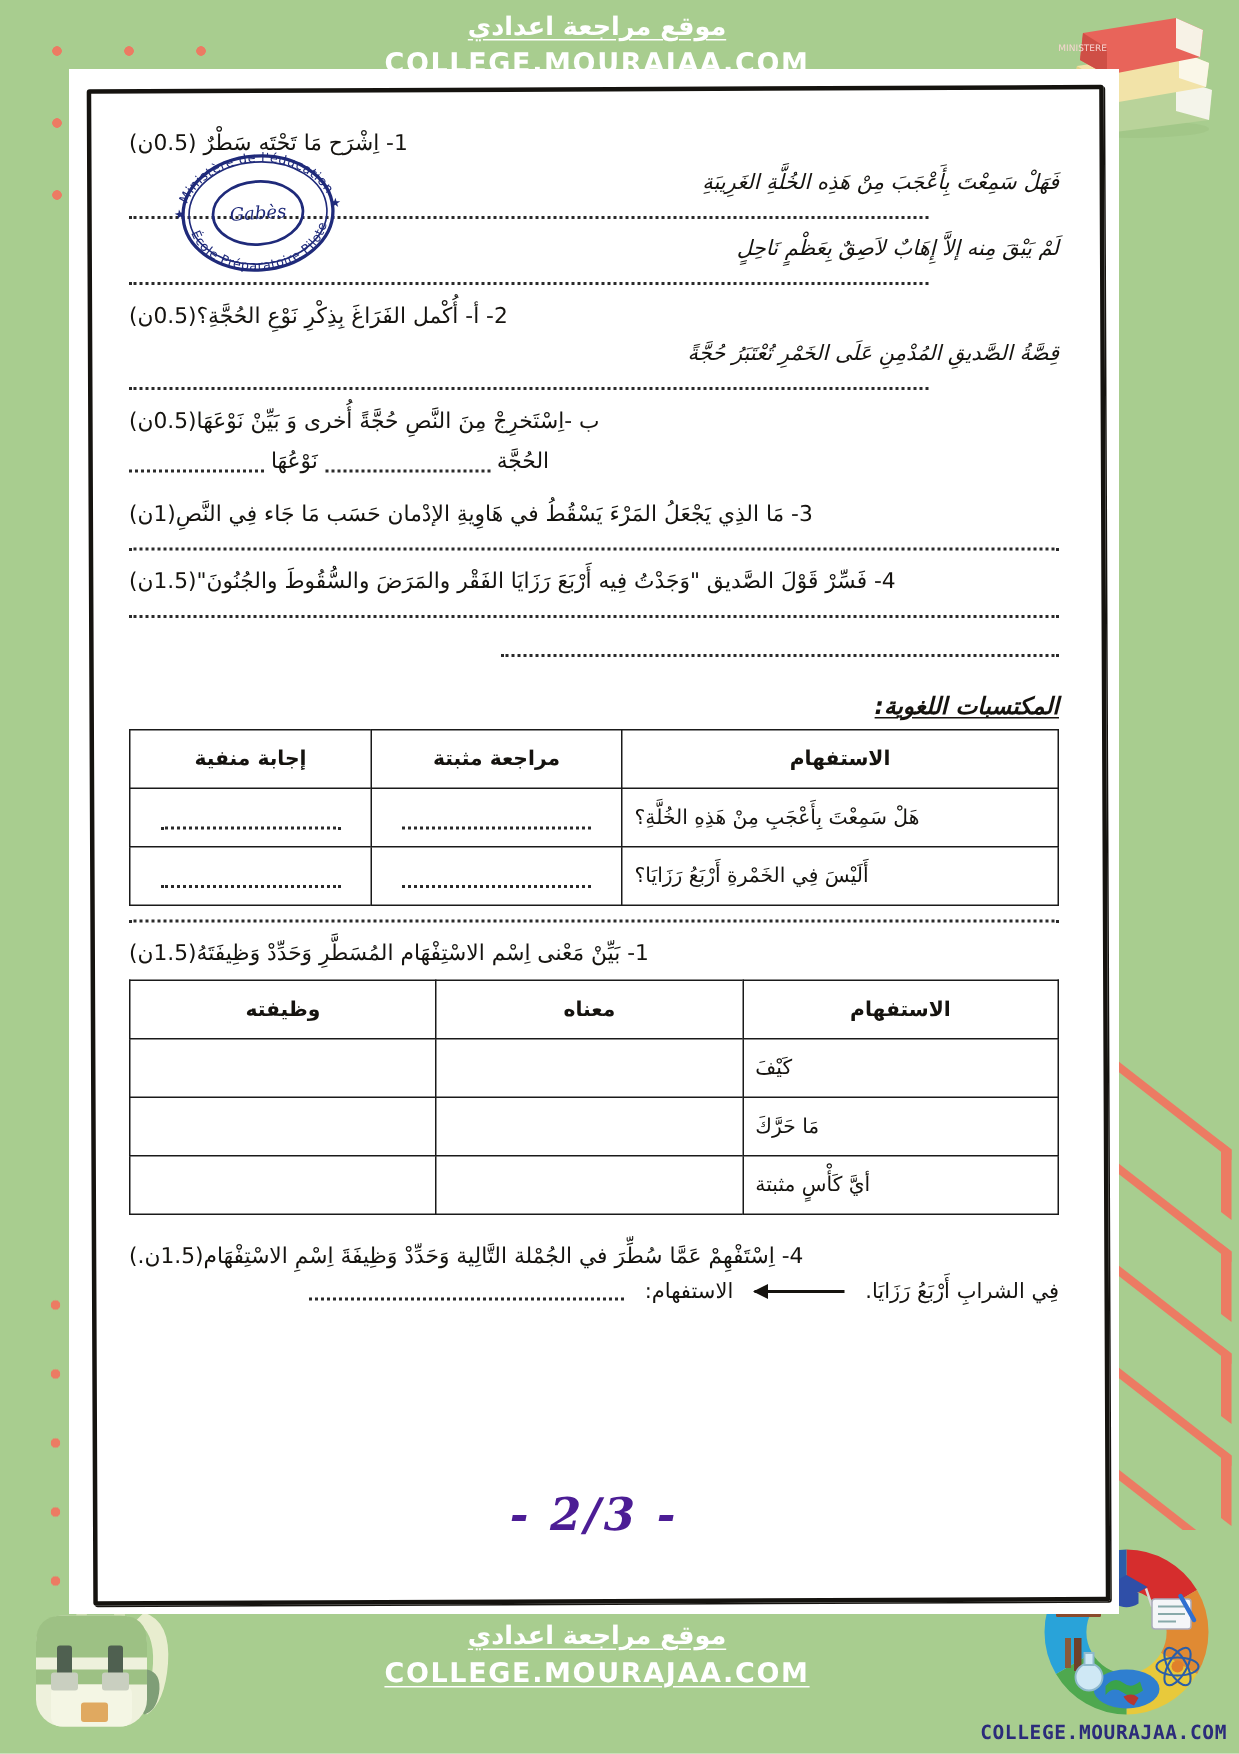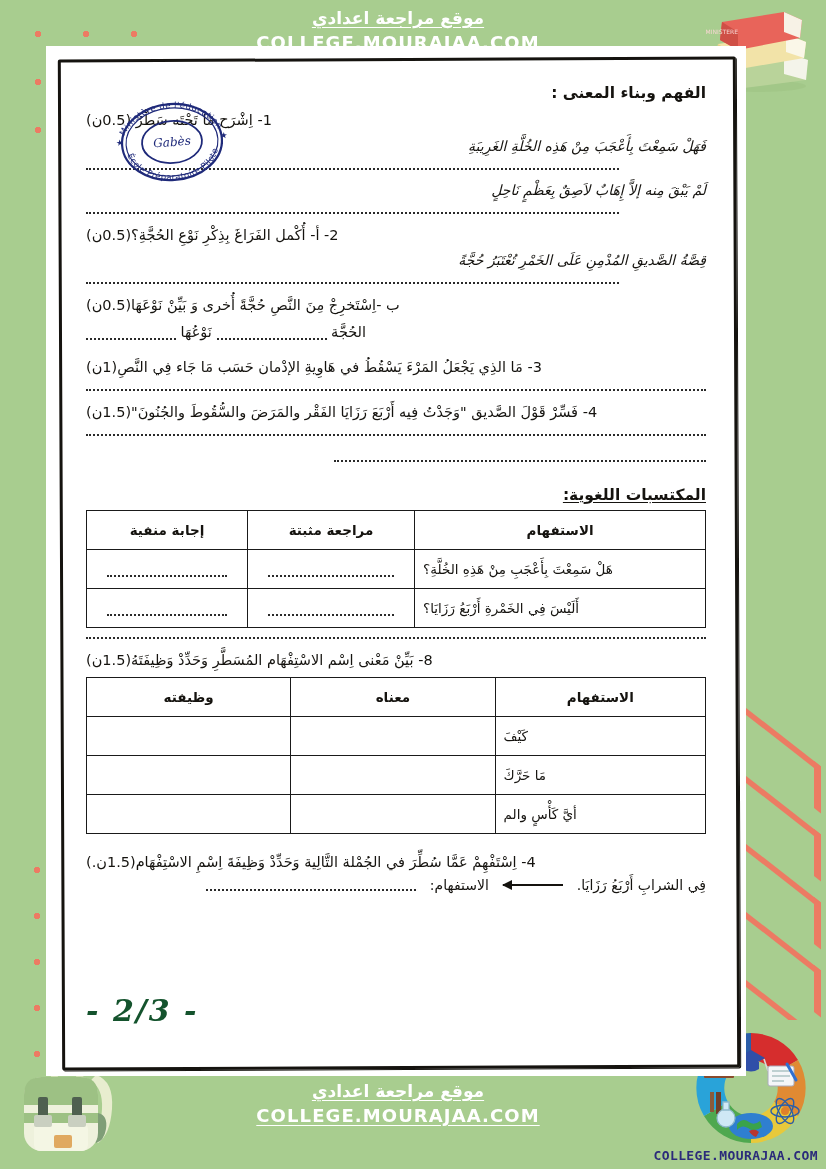--- a/index.html
+++ b/index.html
@@ -67,21 +67,21 @@
 
   
   .doc{
     position:absolute;left:86px;top:84px;width:620px;height:950px;
     color:#15130f;
   }
   .sec-title{
     font-size:15.5px;font-weight:bold;text-align:right;margin:0 0 6px 0;
     letter-spacing:0;
   }
-  .sec-title-u{text-decoration:underline;text-underline-offset:2px;}
+  .sec-title-u{text-decoration:underline;text-underline-offset:2px;font-style:italic;}
   .q{
     font-size:14.5px;text-align:left;margin:0 0 2px 0;line-height:1.72;
     font-family:"DejaVu Sans","Liberation Sans",sans-serif;
   }
   .quote{font-size:14px;text-align:right;line-height:1.7;margin:0;font-style:italic;}
   .dotline{
     border-bottom:2.5px dotted #2a2a2a;height:0;margin:9px 0 9px 0;
   }
   .dotline.w85{width:86%;margin-right:auto;margin-left:0;}
   .dotline.w60{width:60%;}
@@ -123,22 +123,22 @@
   .arrow{
     display:inline-block;width:60px;height:2px;background:#15130f;
     position:relative;
   }
   .arrow:after{
     content:"";position:absolute;left:-1px;top:-4px;
     border-top:5px solid transparent;border-bottom:5px solid transparent;
     border-right:10px solid #15130f;
   }
   .pagenum{
-    position:absolute;left:0;right:0;bottom:6px;
-    color:#14532d;font-size:30px;font-style:italic;font-weight:bold;
+    position:absolute;left:0;right:0;bottom:6px;text-align:center;
+    color:#4c1d95;font-size:30px;font-style:italic;font-weight:bold;
     font-family:"DejaVu Serif","Liberation Serif",serif;
     letter-spacing:2px;direction:ltr;
   }
 
   
   .art{position:absolute;}
   .books{right:8px;top:2px;width:130px;height:92px;}
   .backpack{left:12px;bottom:8px;width:116px;height:110px;}
   .wheel{right:10px;bottom:18px;width:130px;height:125px;}
 </style>
@@ -261,21 +261,20 @@
       <text fill="#1f2a7a" font-size="8.5" font-family="DejaVu Sans, sans-serif" letter-spacing="0.4">
         <textPath href="#arcTop" startOffset="50%" text-anchor="middle">★ Ministère de l'éducation ★</textPath>
       </text>
       <text fill="#1f2a7a" font-size="8.5" font-family="DejaVu Sans, sans-serif" letter-spacing="0.4">
         <textPath href="#arcBot" startOffset="50%" text-anchor="middle">École Préparatoire Pilote</textPath>
       </text>
       <text x="62" y="48" text-anchor="middle" fill="#1f2a7a" font-size="12" font-style="italic" font-family="DejaVu Serif, serif">Gabès</text>
     </svg>
   </div>
 
-  <div class="sec-title">الفهم وبناء المعنى :</div>
 
   <div class="q">1- اِشْرَح مَا تَحْتَه سَطْرٌ (0.5ن)</div>
   <div class="quote">فَهَلْ سَمِعْتَ بِأَعْجَبَ مِنْ هَذِه الخُلَّةِ الغَرِيبَةِ</div>
   <div class="dotline w85"></div>
   <div class="quote">لَمْ يَبْقَ مِنه إلاَّ إِهَابٌ لاَصِقٌ بِعَظْمٍ نَاحِلٍ</div>
   <div class="dotline w85"></div>
 
   <div class="q">2- أ-  أُكْمل الفَرَاغَ بِذِكْرِ نَوْعِ الحُجَّةِ؟(0.5ن)</div>
   <div class="quote">قِصَّةُ الصَّديقِ المُدْمِنِ عَلَى الخَمْرِ تُعْتَبَرُ حُجَّةً</div>
   <div class="dotline w85"></div>
@@ -322,21 +321,21 @@
           </td>
         <td>
             <span class="cell-dots"></span>
           </td>
       </tr>
     </tbody>
   </table>
 
   <div class="dotline" style="width:100%"></div>
 
-  <div class="q">8- بَيِّنْ مَعْنى اِسْم  الاسْتِفْهَام المُسَطَّرِ وَحَدِّدْ وَظِيفَتَهُ(1.5ن)</div>
+  <div class="q">1- بَيِّنْ مَعْنى اِسْم  الاسْتِفْهَام المُسَطَّرِ وَحَدِّدْ وَظِيفَتَهُ(1.5ن)</div>
 
   <table class="grid t2">
     <thead>
       <tr>
         <th style="width:34%">الاستفهام</th>
         <th style="width:33%">معناه</th>
         <th style="width:33%">وظيفته</th>
       </tr>
     </thead>
     <tbody>
@@ -344,21 +343,21 @@
         <td class="rt">كَيْفَ</td>
         <td></td>
         <td></td>
       </tr>
       <tr>
         <td class="rt">مَا حَرَّكَ</td>
         <td></td>
         <td></td>
       </tr>
       <tr>
-        <td class="rt">أيَّ كَأْسٍ والم</td>
+        <td class="rt">أيَّ كَأْسٍ مثبتة</td>
         <td></td>
         <td></td>
       </tr>
     </tbody>
   </table>
 
   <div class="q" style="margin-top:16px">4- اِسْتَفْهِمْ عَمَّا سُطِّرَ في الجُمْلة التَّالِية وَحَدِّدْ وَظِيفَةَ اِسْمِ الاسْتِفْهَام(1.5ن.)</div>
   <div class="arrow-row">
     <span>فِي الشرابِ أَرْبَعُ رَزَايَا.</span>
     <span class="arrow"></span>

